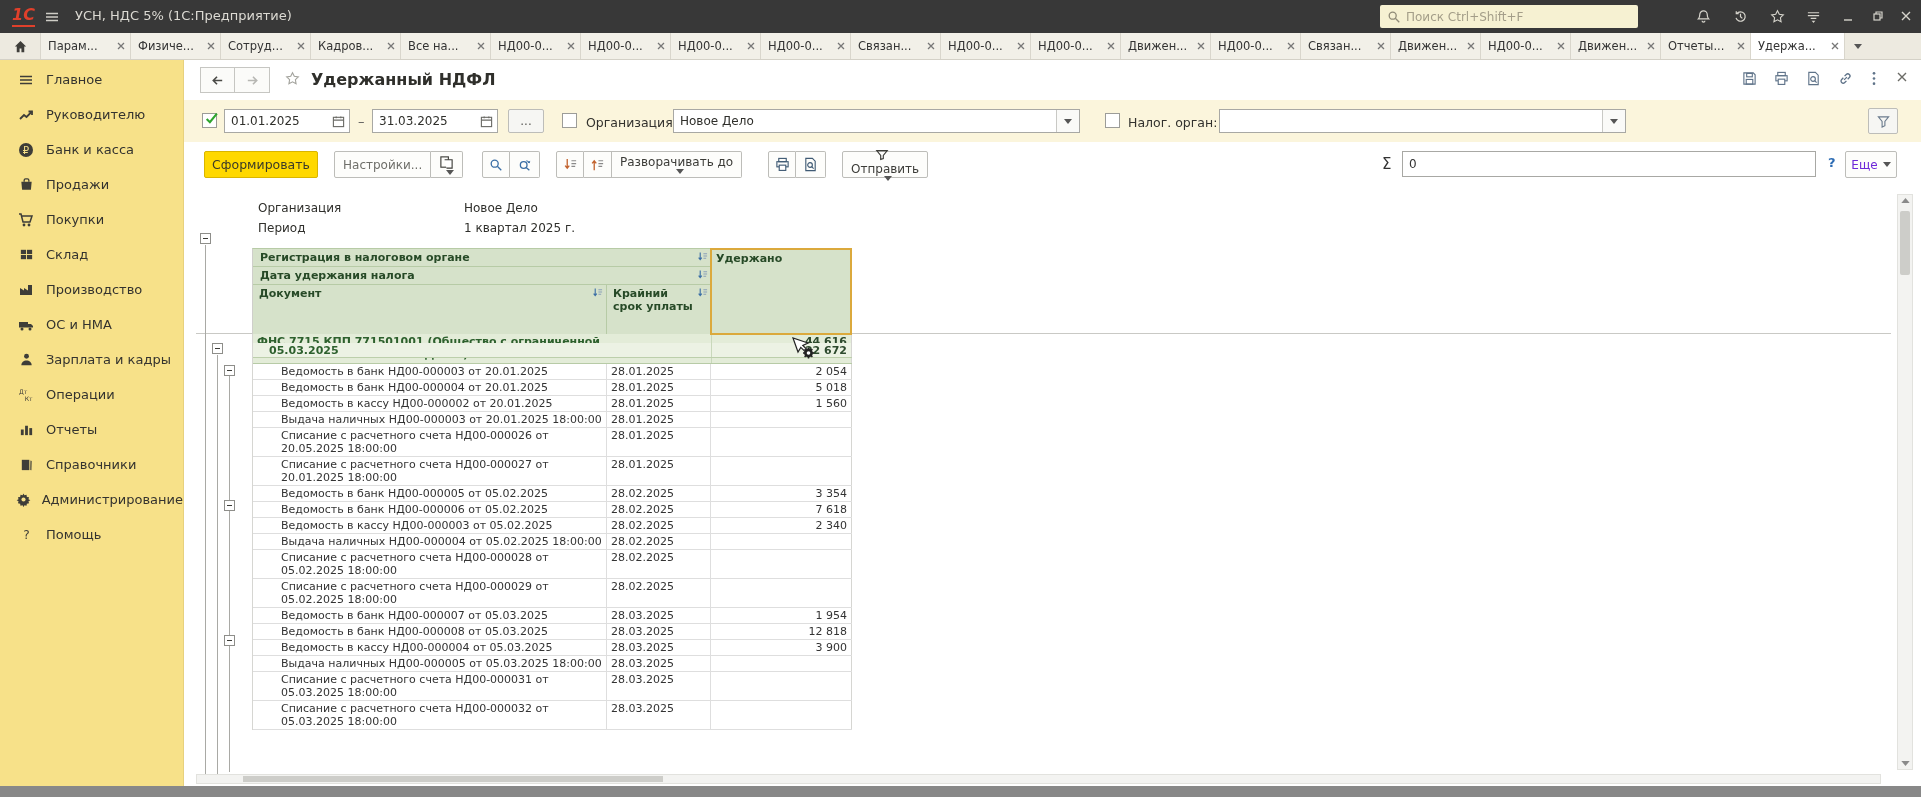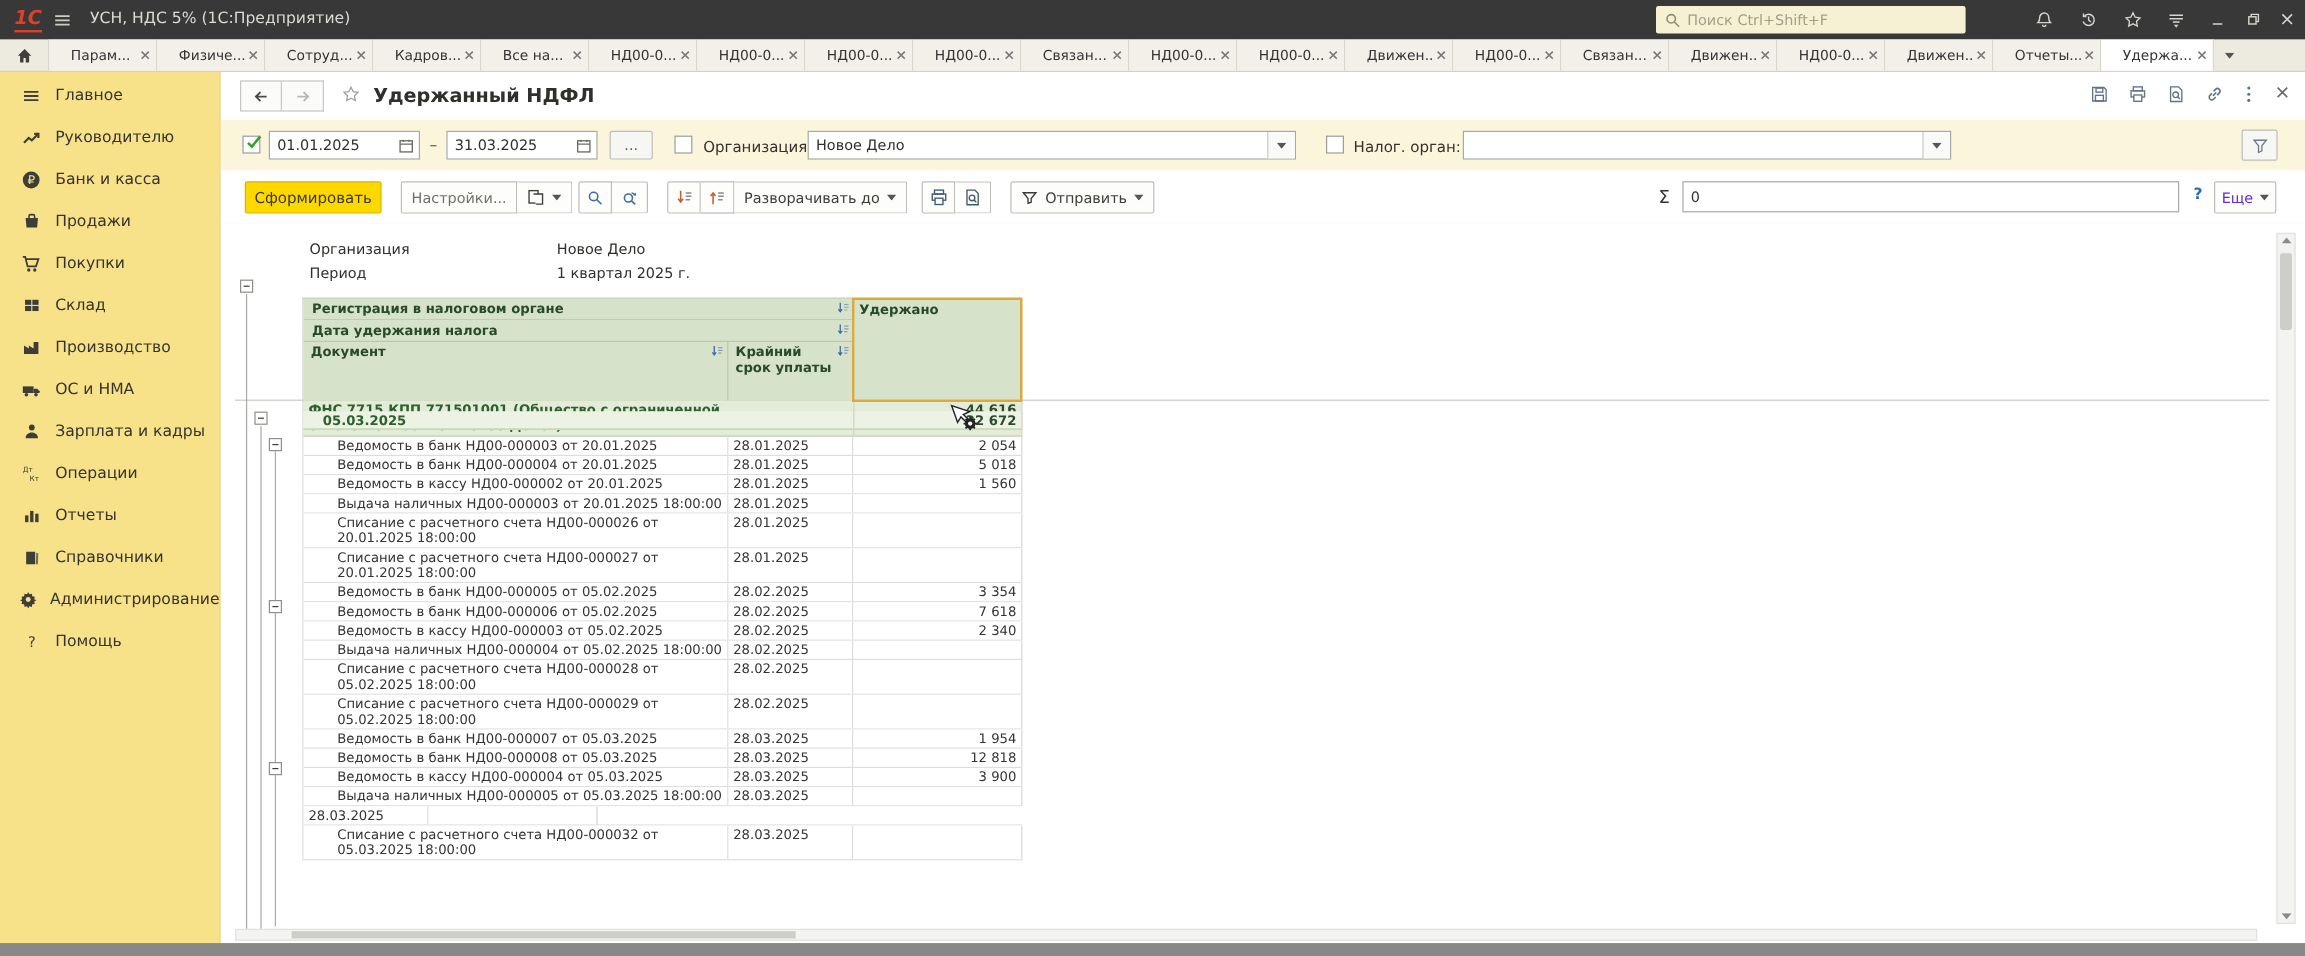--- a/index.html
+++ b/index.html
@@ -21,21 +21,21 @@
 
   
   .tabbar{position:absolute;left:0;top:33px;width:100%;height:27px;background:#edeae0;
           border-bottom:1px solid #d4d1c7;display:flex;align-items:stretch;box-sizing:border-box;}
   .hometab{width:40px;display:flex;align-items:center;justify-content:center;color:#3f3e3a;
            border-right:1px solid #d9d6cc;}
   #tabs{display:flex;}
   .tab{width:90px;box-sizing:border-box;border-right:1px solid #d9d6cc;display:flex;align-items:center;
        padding:0 5px 0 7px;background:#f2f0e8;}
   .tab.active{background:#fff;width:94px;}
-  .tab-label{flex:1;font-size:11.5px;color:#333;white-space:nowrap;overflow:hidden;margin-left:11px;}
+  .tab-label{flex:1;font-size:11.5px;color:#333;white-space:nowrap;overflow:hidden;}
   .tab-close{color:#777;margin-left:3px;}
   .tabmore{width:26px;display:flex;align-items:center;justify-content:center;color:#555;}
 
   
   .sidebar{position:absolute;left:0;top:60px;width:184px;bottom:0;background:#f7e189;
            border-right:1px solid #e7d17e;box-sizing:border-box;padding-top:2px;}
   .sb-item{height:35px;display:flex;align-items:center;cursor:pointer;}
   .sb-icon{width:20px;margin-left:16px;color:#3e3d38;justify-content:center;}
   .sb-label{margin-left:10px;font-size:13px;color:#34332f;white-space:nowrap;}
 
@@ -75,21 +75,21 @@
            border-bottom:1px solid #e4e4e0;}
   .generate{position:absolute;left:20px;top:9px;width:114px;height:27px;box-sizing:border-box;
             background:#ffd800;border:1px solid #d9b500;border-radius:2px;display:flex;
             align-items:center;justify-content:center;font-size:12.5px;color:#3a3a28;cursor:pointer;}
   .group{position:absolute;top:9px;display:flex;height:27px;}
   .gbtn{box-sizing:border-box;border:1px solid #bdbdb9;background:#fdfdfb;display:flex;
         align-items:center;justify-content:center;padding:0 8px;font-size:12px;color:#3c3c38;
         cursor:pointer;}
   .gbtn+.gbtn{border-left:none;}
   .gbtn:first-child{border-radius:2px 0 0 2px;}
-  .gbtn:last-child{border-radius:0 2px 2px 0;}
+  .gbtn:last-child{border-radius:0 2px 2px 0;flex-direction:column;}
   .gbtn.only{border-radius:2px;}
   .gbtn .varr{margin-left:6px;color:#555;}
   .gbtn.muted{color:#6f6f6a;}
   .gbtn.blue{color:#3a6ea5;}
   .gbtn.steel{color:#3f5a74;}
   .sigma{position:absolute;left:1198px;top:13px;font-size:15px;color:#333;}
   .suminput{position:absolute;left:1218px;top:9px;width:414px;height:26px;box-sizing:border-box;
             border:1px solid #a8a8a4;background:#fff;display:flex;align-items:center;
             font-size:12px;color:#333;padding-left:6px;}
   .qmark{position:absolute;left:1644px;top:13px;color:#2d6cb4;font-size:13px;font-weight:bold;}
@@ -839,21 +839,21 @@
               <div class="cell c-doc">Ведомость в кассу НД00-000002 от 20.01.2025</div>
               <div class="cell c-dl">28.01.2025</div>
               <div class="cell c-am">1 560</div>
             </div>
             <div class="trow doc">
               <div class="cell c-doc">Выдача наличных НД00-000003 от 20.01.2025 18:00:00</div>
               <div class="cell c-dl">28.01.2025</div>
               <div class="cell c-am"></div>
             </div>
             <div class="trow doc">
-              <div class="cell c-doc">Списание с расчетного счета НД00-000026 от 20.01.2025 18:00:00</div>
+              <div class="cell c-doc">Списание с расчетного счета НД00-000026 от 20.05.2025 18:00:00</div>
               <div class="cell c-dl">28.01.2025</div>
               <div class="cell c-am"></div>
             </div>
             <div class="trow doc">
               <div class="cell c-doc">Списание с расчетного счета НД00-000027 от 20.01.2025 18:00:00</div>
               <div class="cell c-dl">28.01.2025</div>
               <div class="cell c-am"></div>
             </div>
             <div class="trow group">
               <div class="cell c-merged">05.02.2025</div>
@@ -907,20 +907,21 @@
               <div class="cell c-doc">Ведомость в кассу НД00-000004 от 05.03.2025</div>
               <div class="cell c-dl">28.03.2025</div>
               <div class="cell c-am">3 900</div>
             </div>
             <div class="trow doc">
               <div class="cell c-doc">Выдача наличных НД00-000005 от 05.03.2025 18:00:00</div>
               <div class="cell c-dl">28.03.2025</div>
               <div class="cell c-am"></div>
             </div>
             <div class="trow doc">
+              <div class="cell c-doc">Списание с расчетного счета НД00-000031 от 05.03.2025 18:00:00</div>
               <div class="cell c-dl">28.03.2025</div>
               <div class="cell c-am"></div>
             </div>
             <div class="trow doc">
               <div class="cell c-doc">Списание с расчетного счета НД00-000032 от 05.03.2025 18:00:00</div>
               <div class="cell c-dl">28.03.2025</div>
               <div class="cell c-am"></div>
             </div>
           </div>
 

